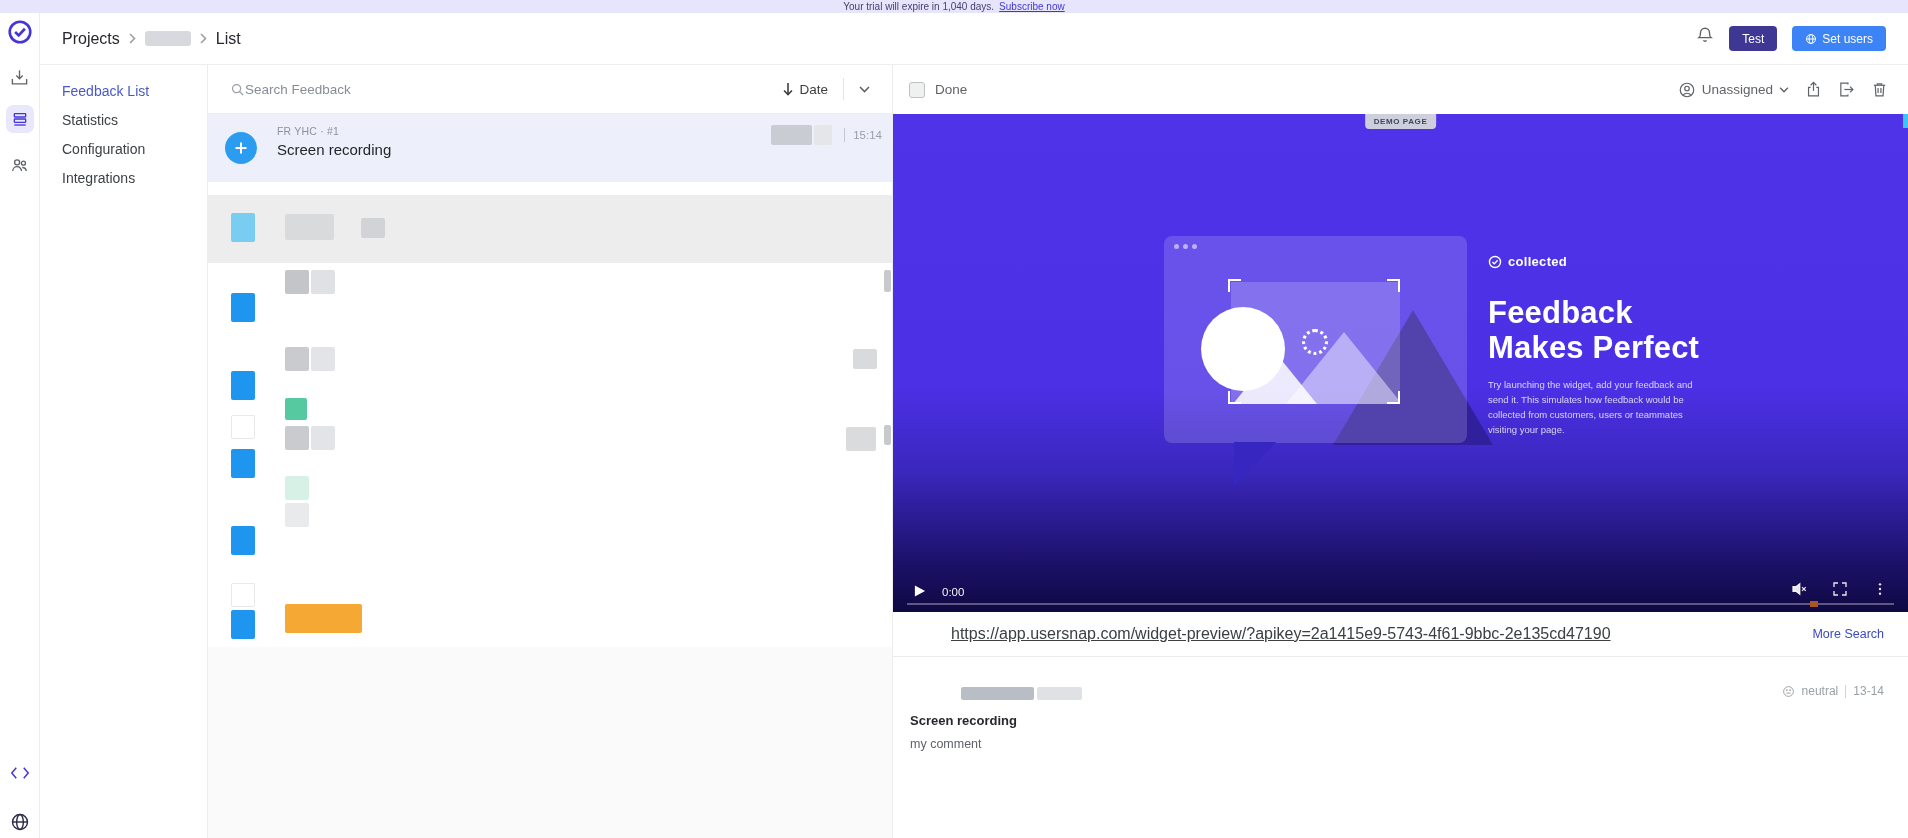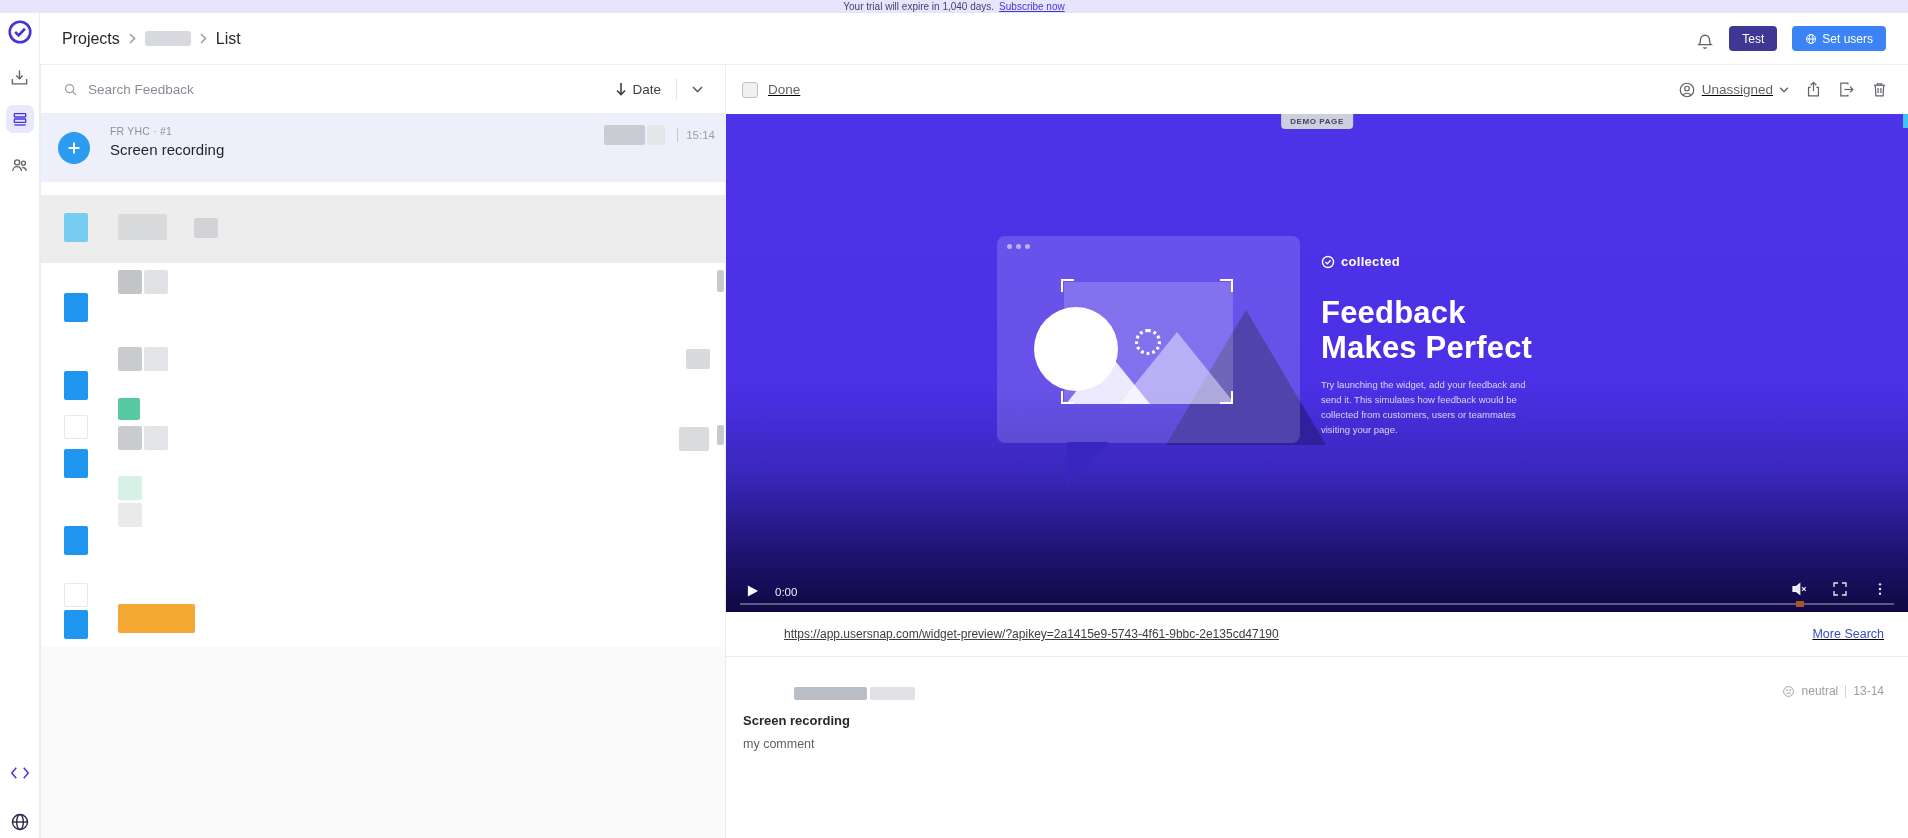--- a/index.html
+++ b/index.html
@@ -25,40 +25,40 @@
   .rail-globe  { top:798px; width:22px; height:22px; }
 
   
   .main { flex:1; display:flex; flex-direction:column; min-width:0; }
 
   .topbar { height:52px; border-bottom:1px solid #edeef1; display:flex; align-items:center;
             padding:0 22px; }
   .crumbs { display:flex; align-items:center; gap:9px; }
   .crumb { font-size:16px; color:#26282e; cursor:pointer; }
   .crumb-redacted { width:46px; height:15px; background:#d7d9de; border-radius:3px; }
-  .topbar-right { margin-left:auto; display:flex; align-items:flex-end; gap:15px; }
+  .topbar-right { margin-left:auto; display:flex; align-items:flex-start; gap:15px; }
   .btn { border:none; border-radius:4px; color:#fff; font-size:12px; height:25px;
          padding:0 13px; cursor:pointer; display:flex; align-items:center; gap:5px;
          font-family:"Liberation Sans",sans-serif; }
   .btn-test { background:#3e3794; }
   .btn-live { background:#3c83f6; }
 
   .content { flex:1; display:flex; min-height:0; }
 
   
   .subnav { width:167px; flex:0 0 167px; padding:12px 0 0 22px; }
   .subnav-item { font-size:14px; line-height:29px; color:#3d4045; cursor:pointer; }
   .subnav-item.active { color:#4858c8; }
 
   
   .list-panel { width:685px; flex:0 0 685px; border-left:1px solid #ececee; position:relative;
                 background:#fff; }
   .list-toolbar { height:49px; border-bottom:1px solid #ededef; display:flex; align-items:center;
                   padding:0 22px; }
-  .search-input { flex:1; border:none; outline:none; font-size:13.5px; margin-left:10px;
+  .search-input { flex:1; border:none; outline:none; font-size:13.5px; 
                   color:#202124; background:transparent; font-family:"Liberation Sans",sans-serif; }
   .search-input::placeholder { color:#878d96; }
   .sort-group { display:flex; align-items:center; gap:5px; cursor:pointer; }
   .sort-label { font-size:13.5px; color:#3d4043; }
   .toolbar-div { width:1px; height:22px; background:#e4e4e6; margin:0 15px; }
 
   .feedback-item { height:68px; background:#edf0fa; position:relative; cursor:pointer; }
   .item-avatar { position:absolute; left:17px; top:18px; width:32px; height:32px; border-radius:50%;
                  background:#2b9cf0; display:flex; align-items:center; justify-content:center; }
   .item-meta  { position:absolute; left:69px; top:11px; font-size:10.5px; color:#8d929c; letter-spacing:.2px; }
@@ -67,21 +67,21 @@
   .item-blur2 { position:absolute; left:606px; top:11px; width:18px; height:20px; background:#e4e6ea; border-radius:2px; }
   .item-time  { position:absolute; right:10px; top:14px; font-size:11.5px; color:#9aa0a6;
                 border-left:1px solid #c3c7cf; padding-left:8px; line-height:14px; }
 
   .sk { position:absolute; border-radius:2px; }
   .sk-band { left:0; right:0; top:130px; height:68px; background:#ededee; border-radius:0; }
   .panel-bottom { position:absolute; left:0; right:0; top:582px; bottom:0; background:#fafafa; }
 
   
   .detail-panel { flex:1; display:flex; flex-direction:column; border-left:1px solid #ececee;
-                  background:#fff; min-width:0;text-decoration:underline; }
+                  background:#fff; min-width:0; }
   .detail-toolbar { height:49px; display:flex; align-items:center; padding:0 20px 0 16px; }
   .done-group { display:flex; align-items:center; gap:10px; cursor:pointer; }
   .checkbox { width:16px; height:16px; border:1.5px solid #bcc4be; background:#eef1ef; border-radius:3px; }
   .done-label { font-size:13.5px; color:#5f6368; }
   .detail-toolbar-right { margin-left:auto; display:flex; align-items:center; gap:16px; }
   .assignee { display:flex; align-items:center; gap:6px; cursor:pointer; }
   .assignee-label { font-size:13.5px; color:#5f6368; }
   .tb-icon { display:flex; align-items:center; cursor:pointer; }
 
   
@@ -127,21 +127,21 @@
   .vtime { margin-left:16px; font-size:11.5px; color:rgba(255,255,255,.95); }
   .ctrl-spacer { flex:1; }
   .ctrl-right { display:flex; align-items:center; gap:24px; }
   .progress { position:absolute; left:14px; right:14px; bottom:7px; height:2px; z-index:5;
               background:rgba(255,255,255,.32); }
   .progress-marker { position:absolute; left:91.5%; top:-2px; width:8px; height:6px; background:#a85626; }
 
   
   .link-row { height:45px; display:flex; align-items:center; padding:0 24px 0 16px;
               border-bottom:1px solid #ececee; }
-  .widget-link { font-size:12px; color:#3c4043; text-decoration:underline; cursor:pointer;padding-left:42px; }
+  .widget-link { font-size:16px; color:#3c4043; text-decoration:underline; cursor:pointer;padding-left:42px; }
   .more-details { margin-left:auto; font-size:12.5px; color:#3a4ac2; cursor:pointer; }
   .comment { flex:1; position:relative; }
   .comment-blur1 { position:absolute; left:68px; top:30px; width:73px; height:13px; background:#b9bdc6; border-radius:2px; }
   .comment-blur2 { position:absolute; left:144px; top:30px; width:45px; height:13px; background:#dfe1e5; border-radius:2px; }
   .comment-meta { position:absolute; right:24px; top:27px; display:flex; align-items:center; gap:7px;
                   font-size:12px; color:#9aa0a6; }
   .meta-sep { width:1px; height:13px; background:#d0d3d8; }
   .comment-title { position:absolute; left:17px; top:56px; font-size:13px; font-weight:bold; color:#26282e; }
   .comment-body  { position:absolute; left:17px; top:80px; font-size:12.5px; color:#5f6368; }
 </style>
@@ -227,20 +227,26 @@
               <ellipse cx="12" cy="12" rx="4" ry="9"></ellipse>
               <line x1="3" y1="12" x2="21" y2="12"></line>
             </svg>
           <span>Set users</span>
         </button>
       </div>
     </header>
 
     <div class="content">
 
+      <nav class="subnav">
+        <div class="subnav-item active">Feedback List</div>
+        <div class="subnav-item">Statistics</div>
+        <div class="subnav-item">Configuration</div>
+        <div class="subnav-item">Integrations</div>
+      </nav>
 
       <section class="list-panel">
         <div class="list-toolbar">
           <span style="display:flex;">
             <svg width="15" height="15" viewBox="0 0 24 24" fill="none" stroke="#9aa0a6" stroke-width="2">
                 <circle cx="10.5" cy="10.5" r="6.5"></circle>
                 <line x1="15.5" y1="15.5" x2="21" y2="21"></line>
               </svg>
           </span>
           <input class="search-input" placeholder="Search Feedback" style="">

